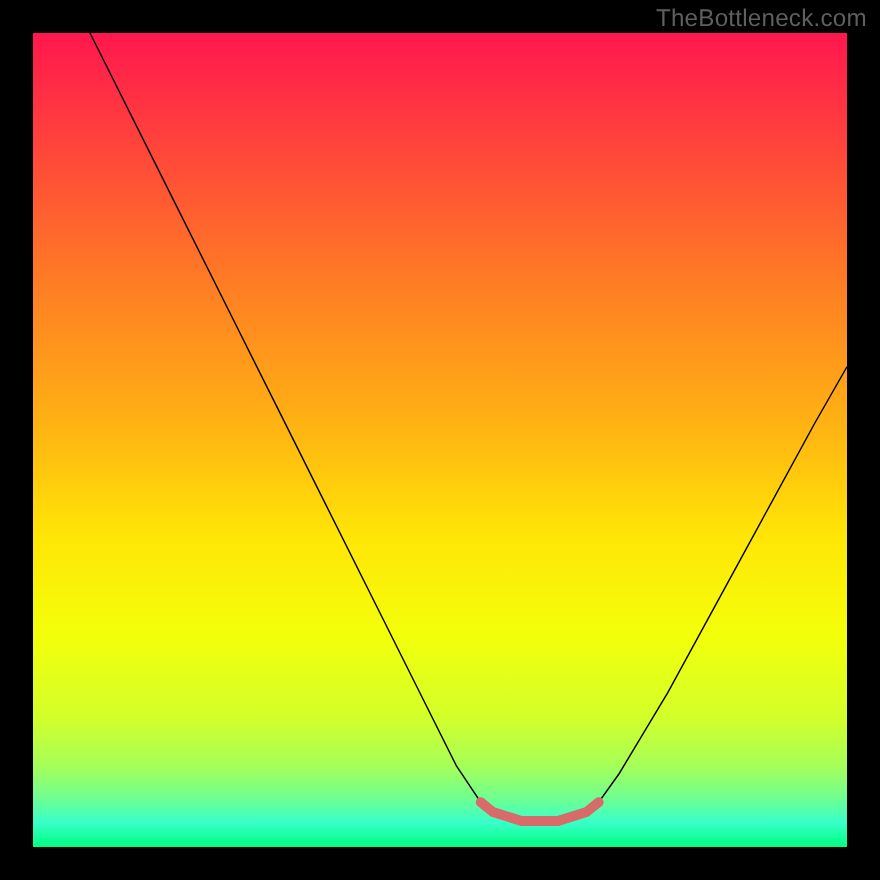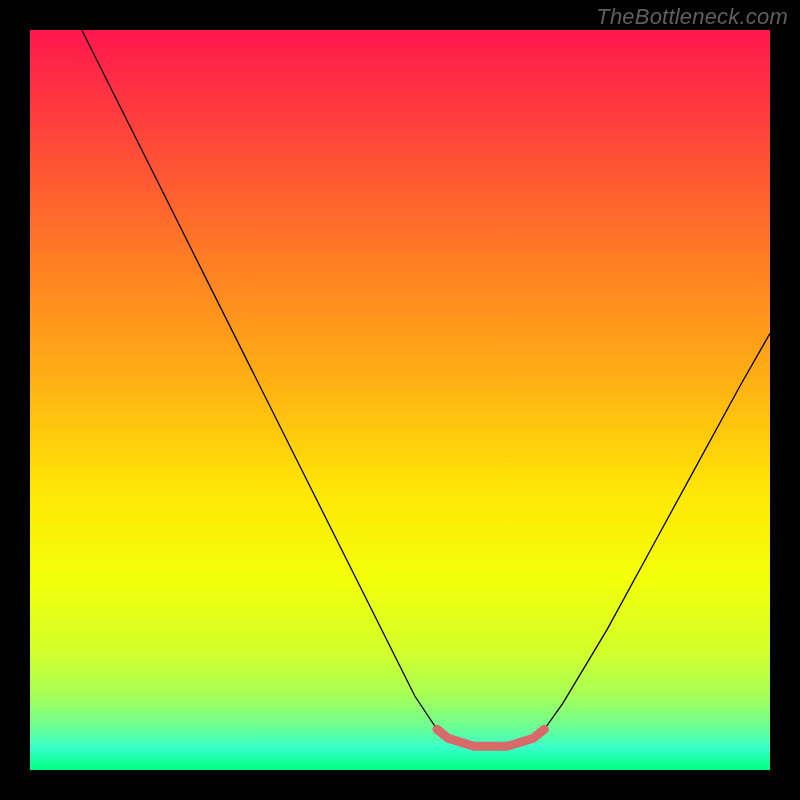--- a/index.html
+++ b/index.html
@@ -8,21 +8,20 @@
     width: 800px;
     height: 800px;
     background: #000;
     font-family: Arial, Helvetica, sans-serif;
     overflow: hidden;
   }
   .canvas-wrap {
     position: relative;
     width: 800px;
     height: 796px;
-    font-style: italic;
   }
   .watermark {
     position: absolute;
     top: 4px;
     right: 12px;
     color: #5f5f5f;
     font-size: 22px;
     font-weight: 500;
     letter-spacing: 0.2px;
     z-index: 10;

